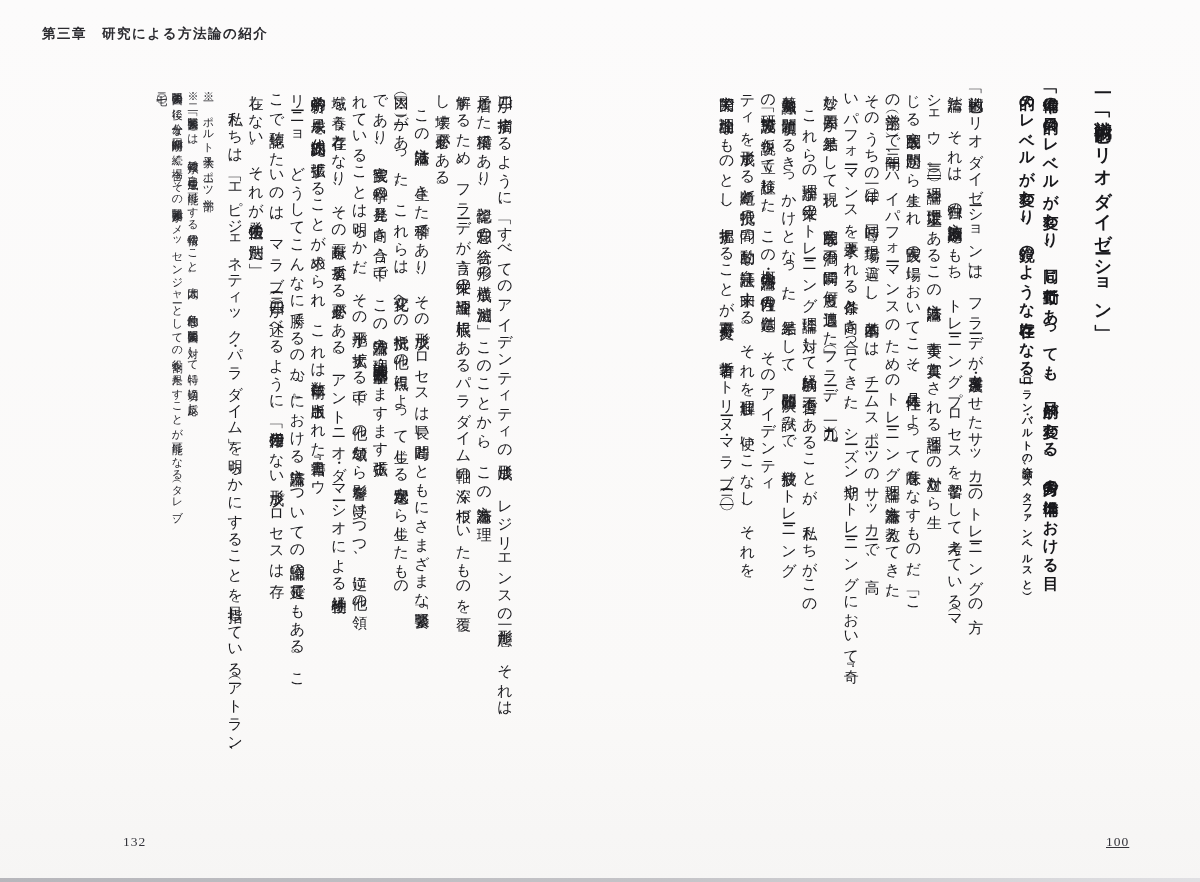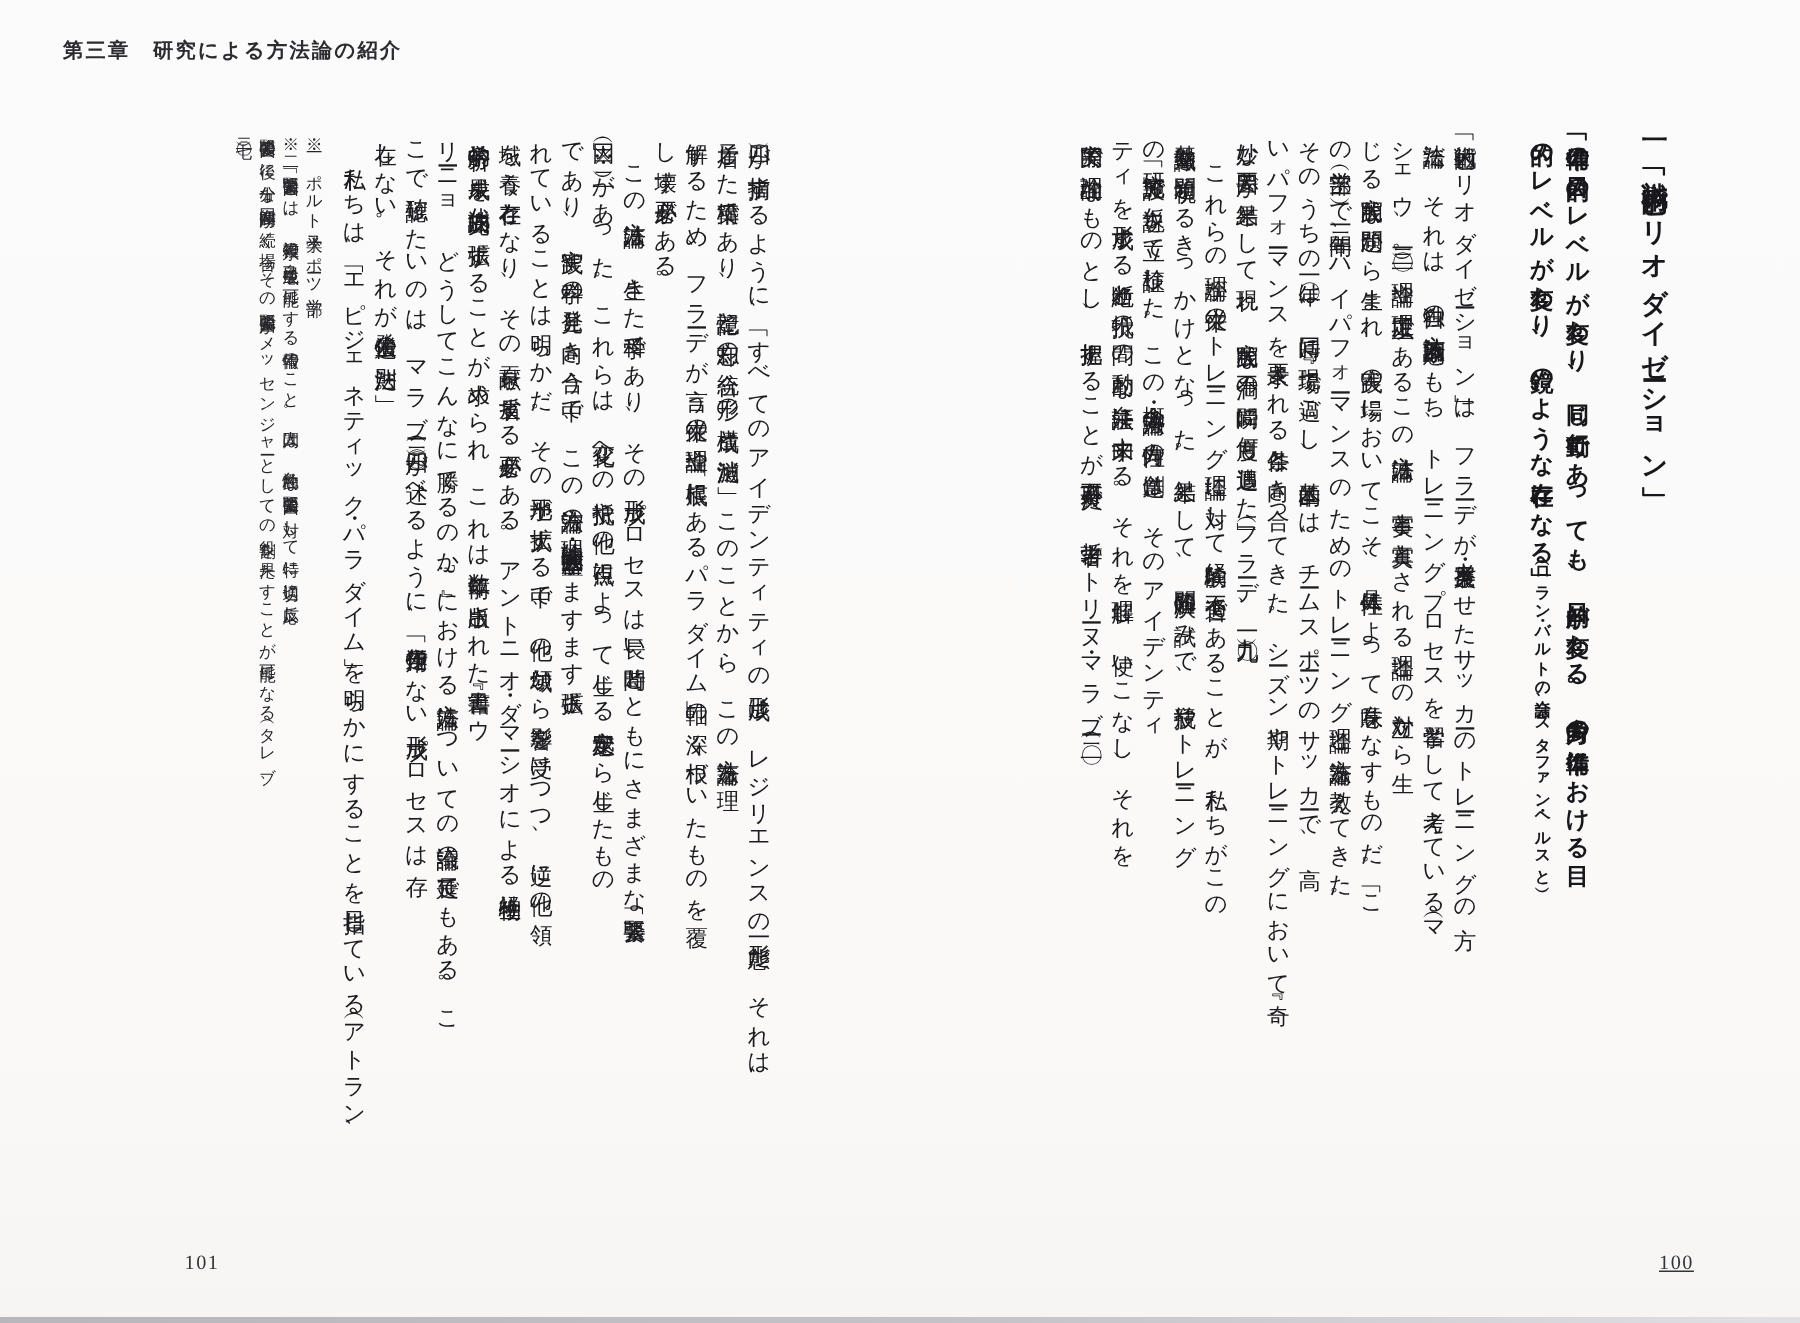--- a/index.html
+++ b/index.html
@@ -147,17 +147,17 @@
           <p class="fn-line">※一　ポルト大学スポーツ学部</p>
 
           <p class="fn-line">※二　「緊張要因」とは、複雑系の自己生成を可能にする情報のこと。人間は、急性的な緊張要因に対して特に適切に反応し、</p>
 
           <p class="fn-line">緊張要因の後に十分な回復時間が続く場合、その緊張要因がメッセンジャーとしての役割を果たすことが可能になる（タレブ、</p>
 
           <p class="fn-line">二〇〇七）</p>
         </div>
     </div>
 
-    <div class="folio folio-left">101</div>
+    <div class="folio folio-left">132</div>
   </section>
 
   <div class="scan-edge"></div>
 </div>
 
 </body></html>

